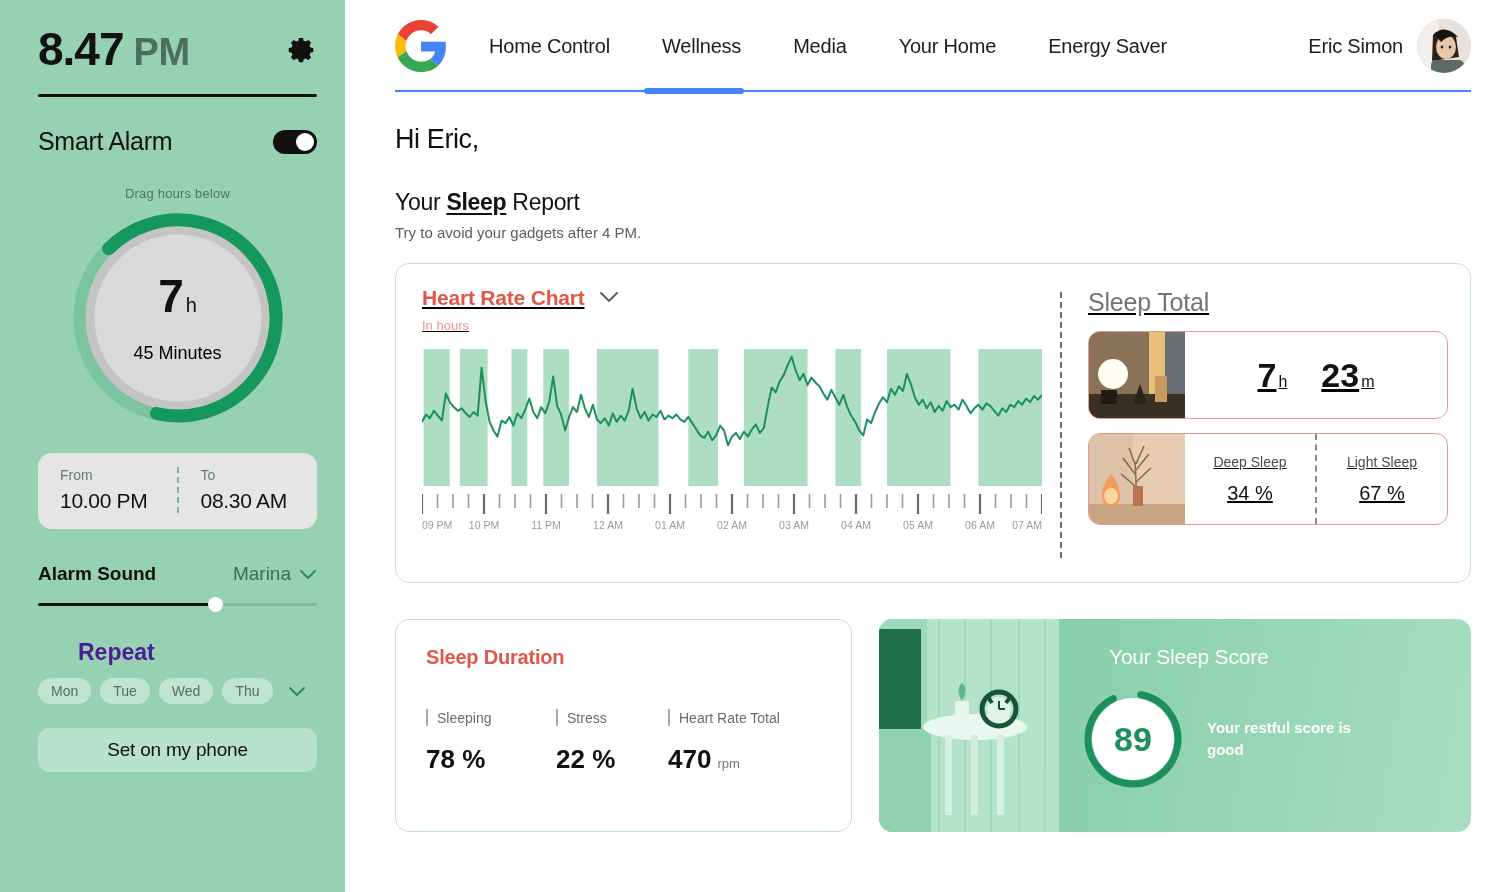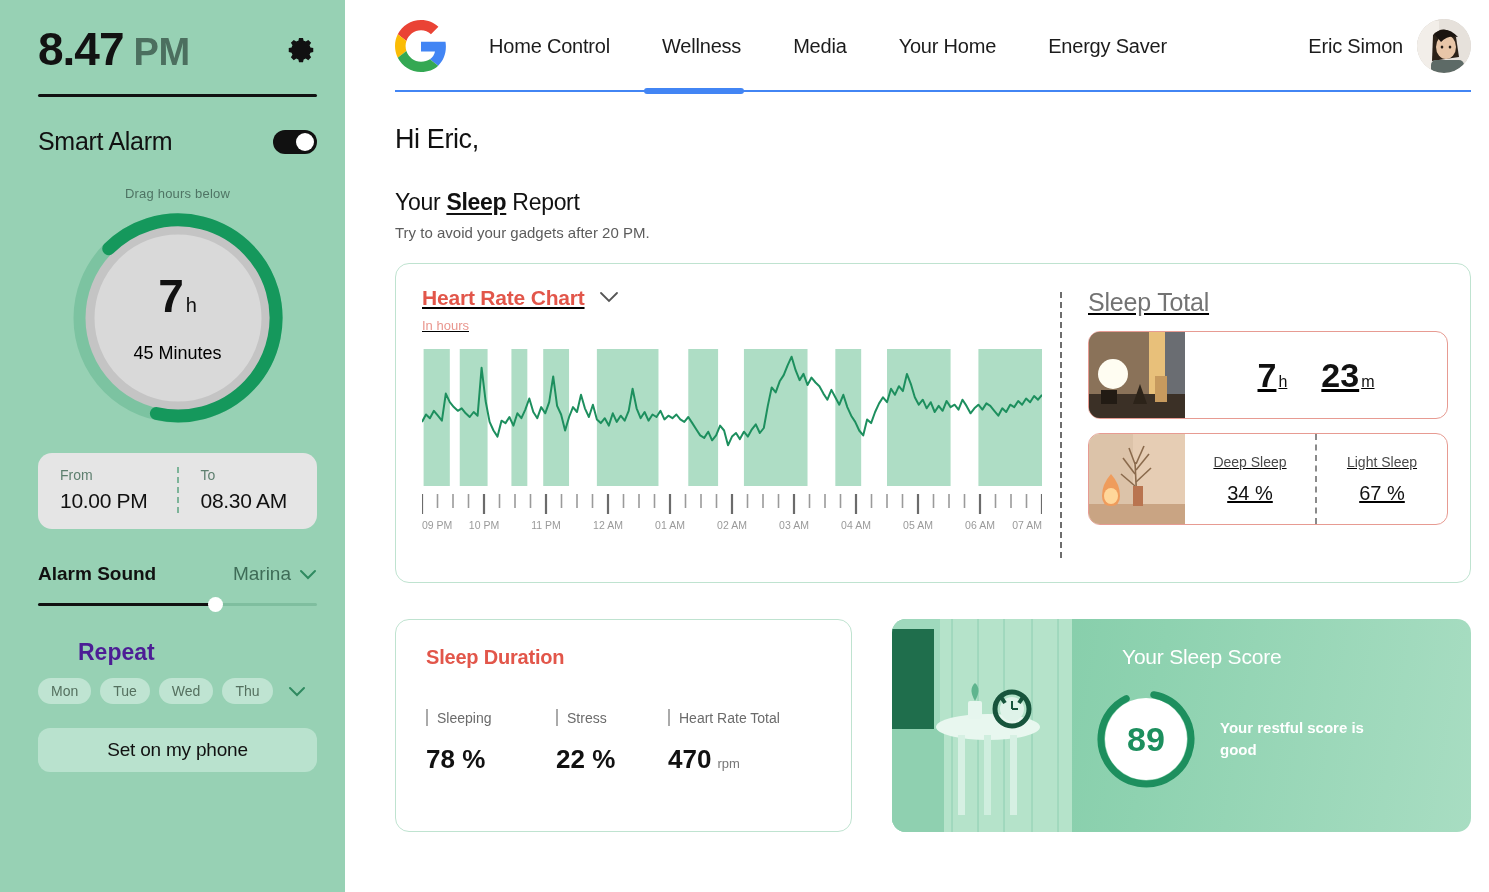--- a/index.html
+++ b/index.html
@@ -203,21 +203,21 @@
   }
   .ds-thumb { flex: 0 0 96px; position:relative; overflow:hidden; }
   .ds-cells { flex:1; display:flex; }
   .ds-cell {
     flex:1; display:flex; flex-direction:column; align-items:center; justify-content:center; gap: 12px;
   }
   .ds-cell.second { border-left: 2px dashed #8a8a8a; }
   .ds-label { font-size: 14px; color:#4a4a4a; }
   .ds-val { font-size: 20px; color:#111; font-weight:500; }
 
-  .bottom-row { display:flex; gap: 40px; margin-top: 36px; }
+  .bottom-row { display:flex; gap: 27px; margin-top: 36px; }
 
   .dur-card { flex: 0 0 457px; height: 213px; padding: 26px 30px; }
   .dur-title { font-size: 20px; font-weight:600; color:#e2564a; letter-spacing:-0.2px; }
   .dur-metrics { display:flex; margin-top: 40px; }
   .metric { display:flex; flex-direction:column; }
   .metric.m1 { flex: 0 0 130px; }
   .metric.m2 { flex: 0 0 112px; }
   .metric.m3 { flex: 1; }
   .metric-head { display:flex; align-items:center; gap: 9px; }
   .metric-bar { width: 2px; height: 17px; background:#aaa; }
@@ -377,21 +377,21 @@
         </span>
       </div>
       <div class="nav-underline">
         <span class="active-seg"></span>
       </div>
     </nav>
 
     <div class="greeting">Hi  Eric,</div>
 
     <div class="report-line"><span>Your </span><b>Sleep</b><span> Report</span></div>
-    <div class="report-sub">Try to avoid your gadgets after 20  PM.</div>
+    <div class="report-sub">Try to avoid your gadgets after 4  PM.</div>
 
     <section class="card chart-card">
       <div class="chart-left">
         <div class="chart-title-row">
           <span class="chart-title">Heart Rate Chart</span>
           <span>
             <svg width="20" height="12" viewBox="0 0 20 12" fill="none" stroke="#555" stroke-width="1.8" stroke-linecap="round">
                 <path d="M2 2 L10 10 L18 2"></path>
               </svg>
           </span>

